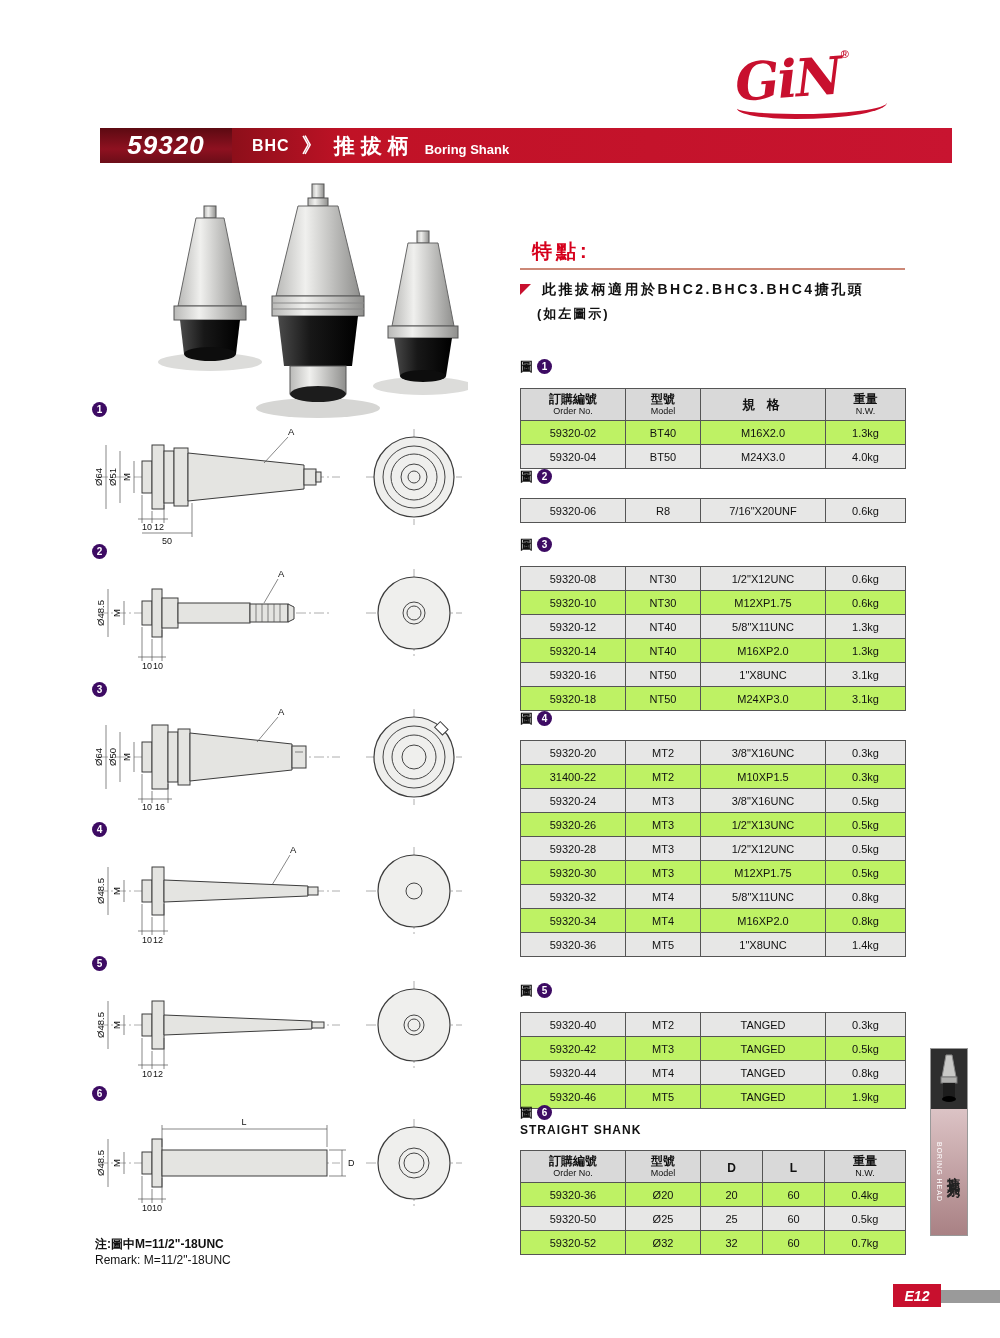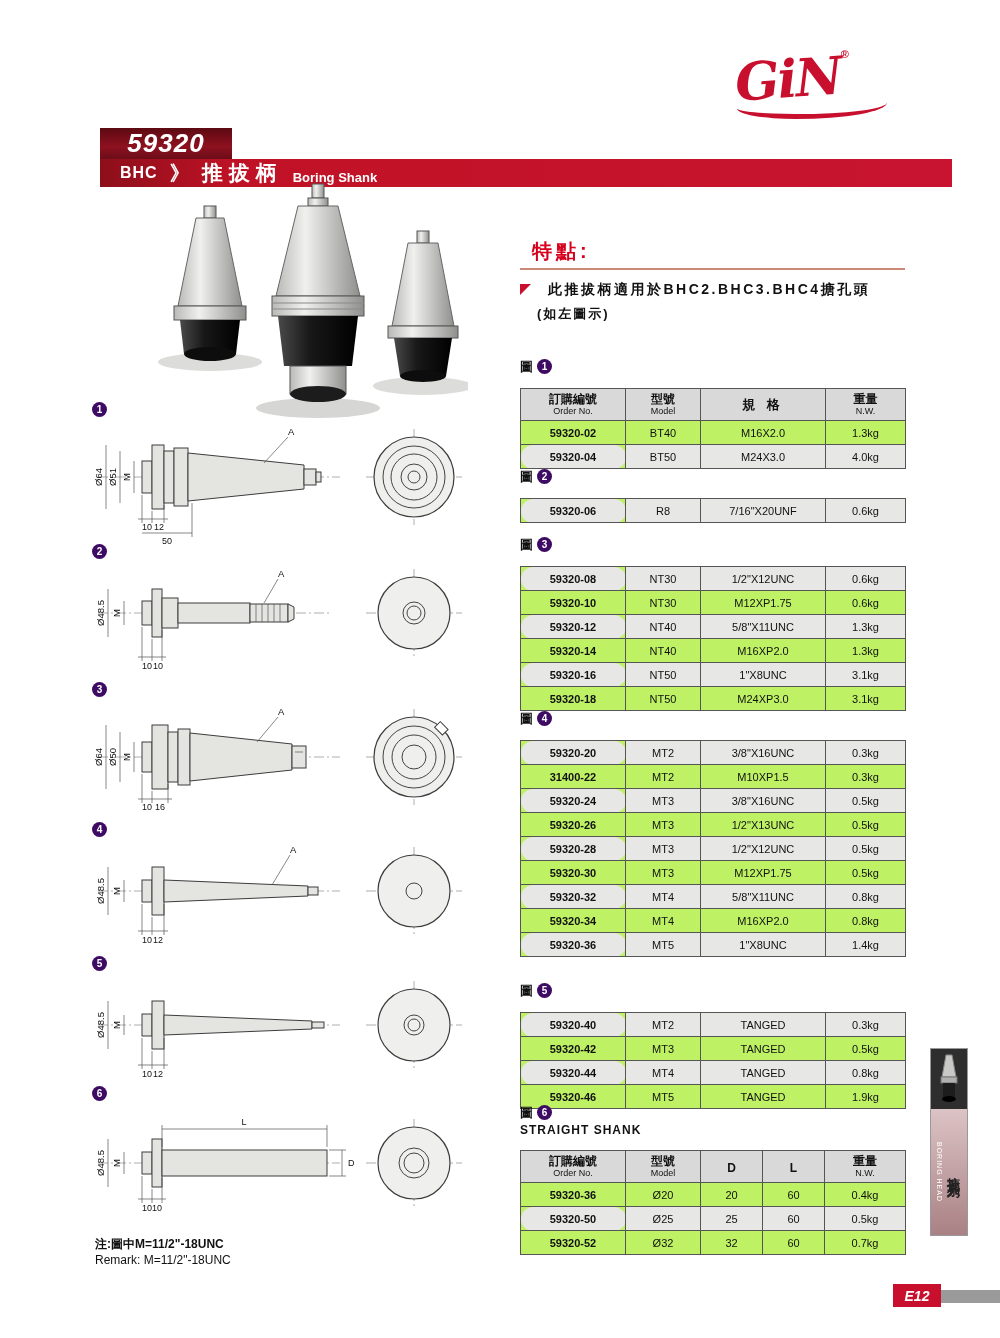--- a/index.html
+++ b/index.html
@@ -9,49 +9,49 @@
 
   
   .logo{left:735px;top:48px;width:170px;height:72px;}
   .logo-text{font-family:"DejaVu Serif",serif;font-style:italic;font-weight:bold;
              font-size:52px;color:#c8102e;letter-spacing:-2px;display:inline-block;transform:rotate(-4deg);}
   .logo-reg{font-size:11px;color:#c8102e;vertical-align:top;font-weight:bold;}
   .logo-swoosh{position:absolute;left:2px;top:44px;width:150px;height:22px;
                border-bottom:5px solid #c8102e;border-radius:0 0 70% 45%;}
 
   
-  .header-band{left:100px;top:128px;width:852px;height:35px;display:flex;flex-direction:column;}
+  .header-band{left:100px;top:128px;width:852px;height:35px;display:flex;}
   .code-box{width:132px;height:35px;background:linear-gradient(180deg,#5c0a12,#8e1120 60%,#6b0d18);
             display:flex;align-items:center;justify-content:center;}
   .code-box span{color:#fff;font-weight:bold;font-style:italic;font-size:26px;letter-spacing:1px;}
   .red-band{flex:1;height:35px;background:linear-gradient(90deg,#8d0f1a 0%,#c01226 16%,#c81430 100%);
             display:flex;align-items:center;gap:10px;padding-left:20px;}
   .series{color:#fff;font-weight:bold;font-size:16px;letter-spacing:1px;}
   .chevron{color:#fff;font-size:20px;font-weight:bold;margin:0 2px;}
   .title-zh{color:#fff;font-weight:bold;font-size:21px;letter-spacing:6px;text-align:right;}
   .title-en{color:#fff;font-weight:bold;font-size:13px;margin-top:8px;}
 
   
   .feat-heading{left:532px;top:238px;color:#d6001c;font-weight:bold;font-size:20px;letter-spacing:4px;}
   .feat-rule{left:520px;top:268px;width:385px;height:2px;background:#c87;}
-  .feat-line1{left:520px;top:281px;font-size:14px;font-weight:bold;letter-spacing:2.5px;display:flex;align-items:flex-start;gap:17px;}
+  .feat-line1{left:520px;top:281px;font-size:14px;font-weight:bold;letter-spacing:2.5px;display:flex;align-items:flex-start;gap:11px;}
   .feat-bullet{width:0;height:0;border-top:11px solid #c8102e;border-right:11px solid transparent;margin-top:3px;}
   .feat-line2{left:537px;top:305px;font-size:13px;font-weight:bold;letter-spacing:2px;}
 
   
   .tbl-group{width:385px;}
   .fig-row{display:flex;align-items:center;gap:4px;height:17px;}
   .fig-zh{font-weight:bold;font-size:13px;}
   .num-circle{width:15px;height:15px;border-radius:50%;background:#3d0b63;color:#fff;
               font-size:10px;font-weight:bold;display:flex;align-items:center;justify-content:center;}
   .straight-label{font-size:12px;font-weight:bold;letter-spacing:1px;margin:2px 0 1px 0;}
   table.datatable{border-collapse:collapse;table-layout:fixed;width:385px;margin-top:13px;background:#bef264;}
   table.datatable th,table.datatable td{border:1px solid #555;text-align:center;box-sizing:border-box;}
   table.datatable td{height:24px;font-size:11px;padding:0 3px;color:#111;}
-  table.datatable td:first-child{font-weight:bold;border-radius:12px;}
+  table.datatable td:first-child{font-weight:normal;}
   table.datatable thead th{background:#d9d9d9;padding:2px 0;height:32px;}
   th .zh{display:block;font-size:12px;font-weight:bold;line-height:14px;}
   th .en{display:block;font-size:9px;font-weight:normal;line-height:11px;}
   th .spec{font-size:13px;font-weight:bold;letter-spacing:4px;}
   th .one{font-size:12px;font-weight:bold;}
   table.alt-w tbody tr:nth-child(even){background:#e7e7e6;}
   table.alt-g tbody tr:nth-child(odd){background:#e7e7e6;}
 
   
   .figure{left:92px;width:372px;}

